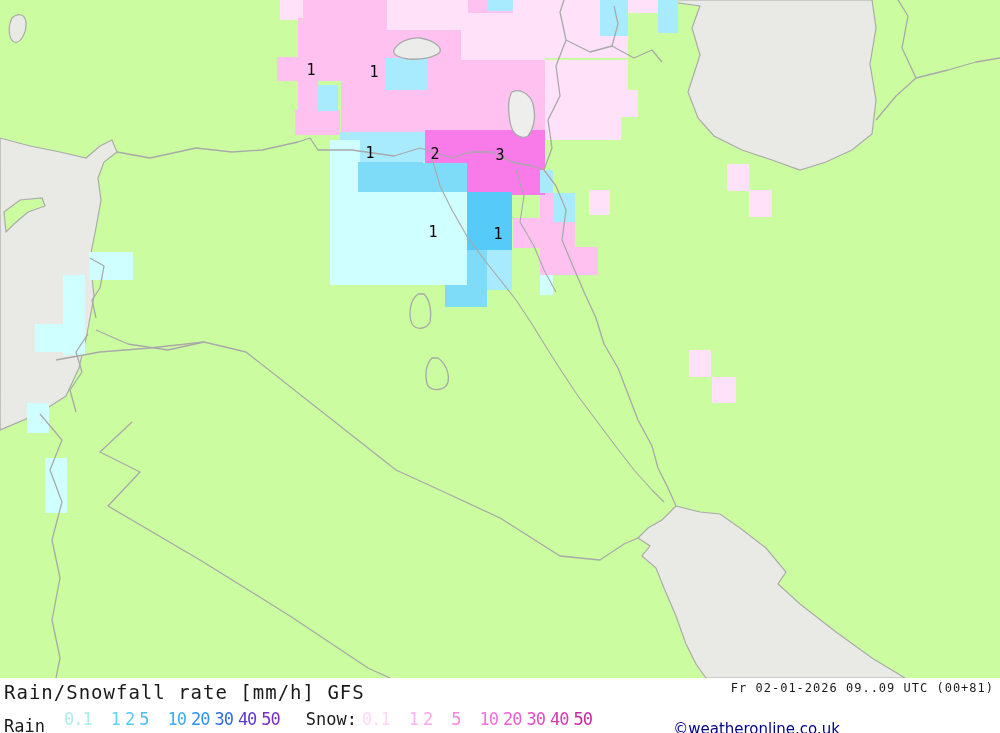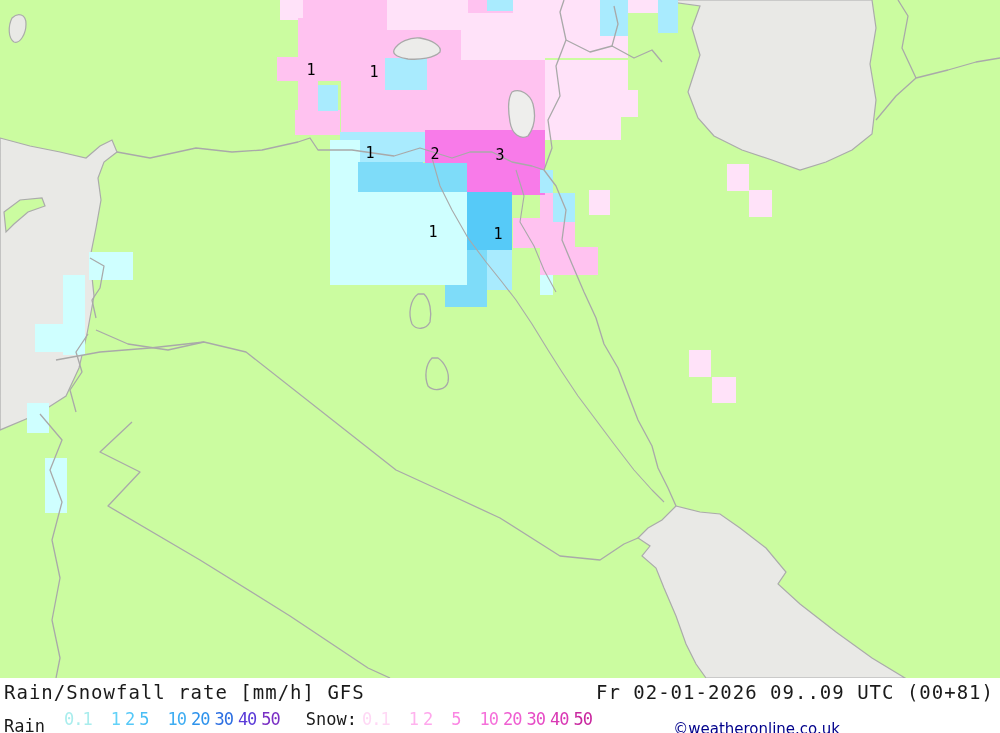--- a/index.html
+++ b/index.html
@@ -11,21 +11,21 @@
   #cell-layer{position:absolute;left:0;top:0;width:1000px;height:678px;}
   .precip-cell{position:absolute;}
   #label-layer{position:absolute;left:0;top:0;width:1000px;height:678px;}
   .map-label{position:absolute;transform:translate(-50%,-50%);
              font:15px "DejaVu Sans Mono",monospace;color:#000;}
   
   #bar{position:absolute;left:0;top:678px;width:850px;height:55px;background:#fff;}
   #title-row{position:absolute;left:0;top:1px;width:1000px;height:26px;}
   #map-title{position:absolute;left:4px;top:2px;font-size:19px;color:#1a1a1a;
              letter-spacing:1px;white-space:pre;}
-  #map-datetime{position:absolute;right:6px;top:2px;font-size:19px;color:#1a1a1a;
+  #map-datetime{position:absolute;right:6px;top:2px;font-size:12px;color:#1a1a1a;
              letter-spacing:1px;white-space:pre;}
   #scale-row{position:absolute;left:0;top:27px;width:1000px;height:28px;
              display:flex;align-items:center;font-size:17px;}
   #rain-label{margin-left:4px;color:#1a1a1a;margin-top:13px;}
   #snow-label{margin-left:26px;color:#1a1a1a;text-align:center;}
   .scale-item{margin-left:5px;font-size:17px;letter-spacing:-1px;}
   .scale-item.g{margin-left:19px;}
   #credit{position:absolute;right:10px;top:33px;font-size:15px;
           font-family:"DejaVu Sans",sans-serif;}
 </style>

